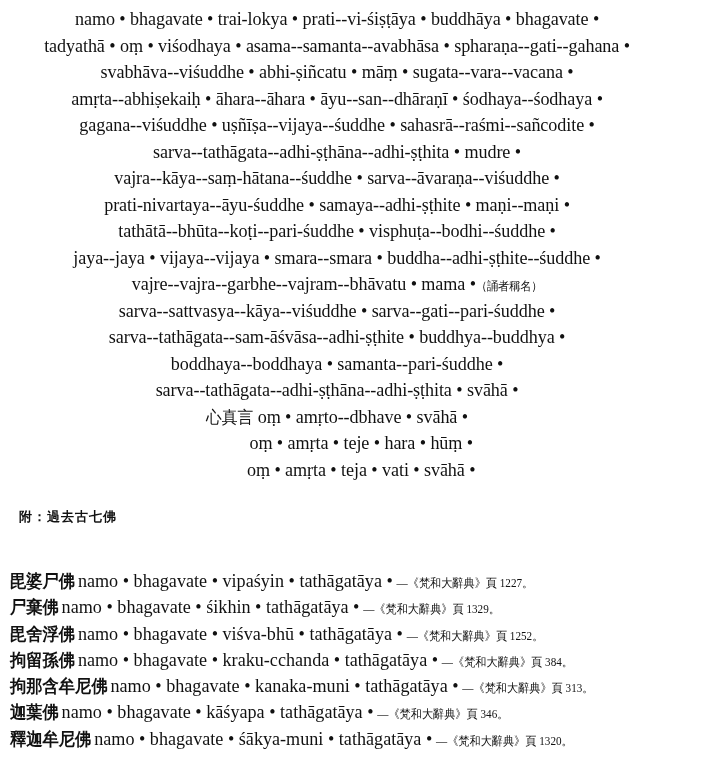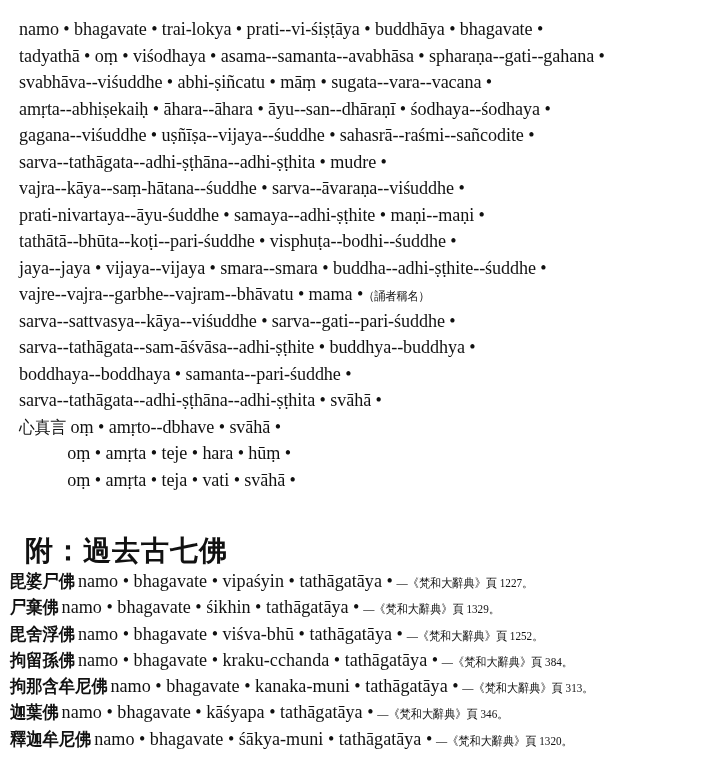--- a/index.html
+++ b/index.html
@@ -11,45 +11,45 @@
     width: 703px;
     height: 765px;
     position: relative;
     overflow: hidden;
     color: #111111;
     font-family: "Liberation Serif", "DejaVu Serif", serif;
   }
   .page {
     position: absolute;
     left: 19px;
-    top: 16px;
+    top: 6px;
     width: 684px;
+    text-align: center;
   }
   .line {
     height: 26.5px;
     line-height: 26.5px;
     font-size: 19.5px;
     white-space: nowrap;
     transform: scaleX(0.93);
     transform-origin: left center;
     letter-spacing: -0.1px;
   }
   .line.indent { padding-left: 52px; }
   .small-note { font-size: 12px; }
   .cjk-label { font-size: 17px; }
   .heading {
     position: absolute;
     left: 19px;
-    top: 532px;
-    font-size: 28px;
+    top: 508px;
+    font-size: 13px;
     font-weight: bold;
     font-family: "DejaVu Sans", sans-serif;
     letter-spacing: 1px;
     white-space: nowrap;
-    margin-left: 6px;
   }
   .buddhas {
     position: absolute;
     left: 10px;
     top: 568px;
     width: 684px;
   }
   .bline {
     height: 26.3px;
     line-height: 26.3px;

